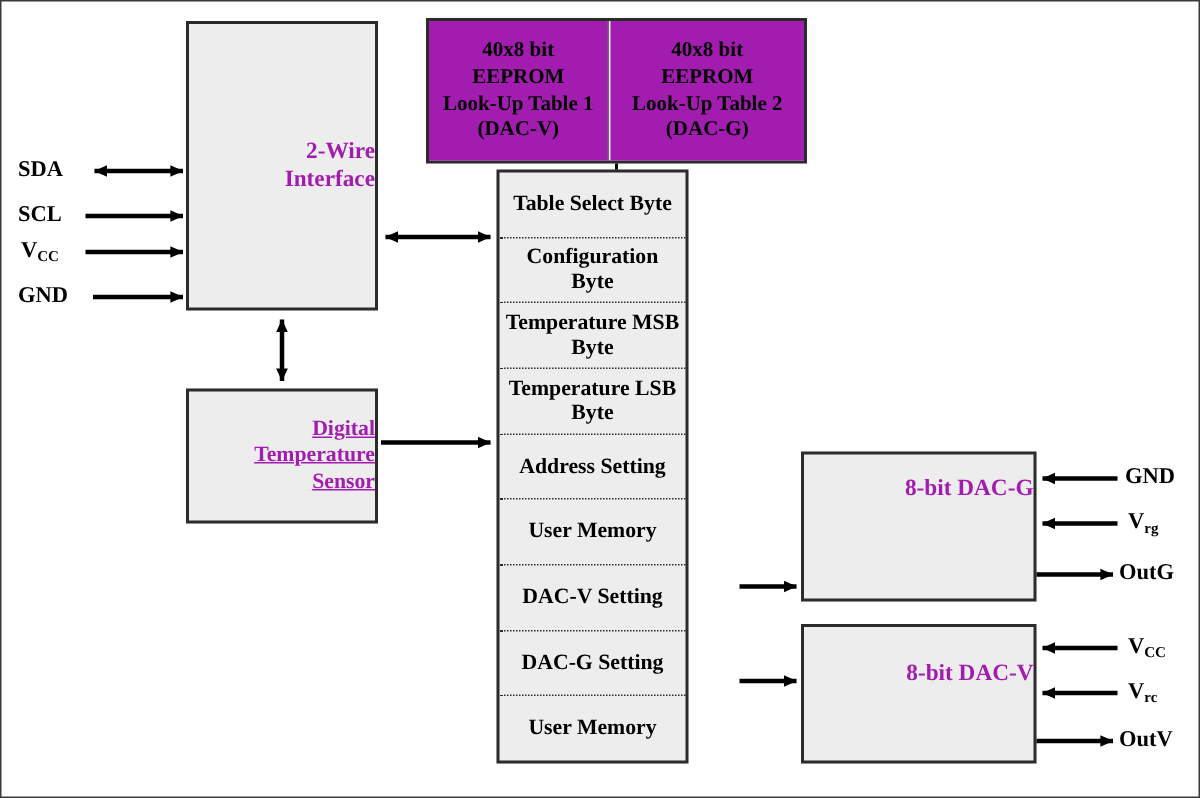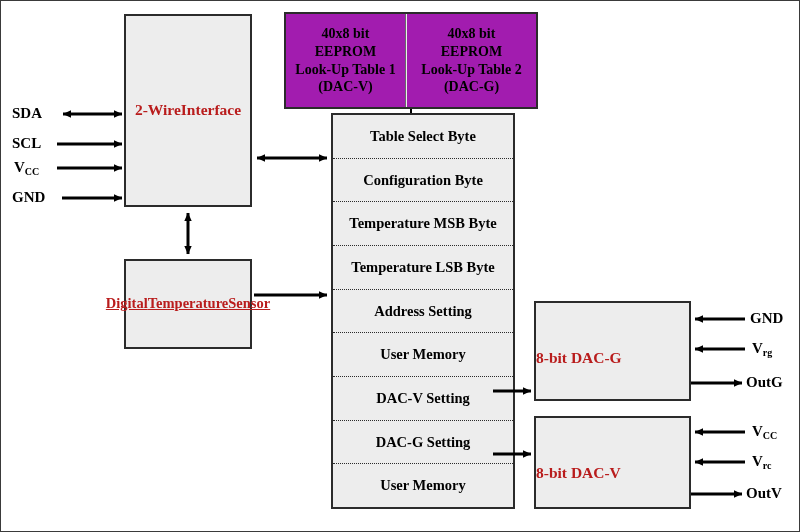--- a/index.html
+++ b/index.html
@@ -16,26 +16,26 @@
     box-sizing: border-box;
     font-family: "Liberation Serif", "DejaVu Serif", serif;
     overflow: hidden;
   }
   .blk {
     position: absolute;
     box-sizing: border-box;
     background: #ededed;
     border: 2px solid #2b2b2b;
     display: flex;
-    flex-direction: row;
-    align-items: center;
+    flex-direction: column;
+    align-items: flex-end;
     justify-content: center;
     text-align: center;
     font-weight: bold;
-    color: #b91c1c;
+    color: #a21caf;
     line-height: 1.18;
   }
   .lbl {
     position: absolute;
     font-weight: bold;
     color: #000;
     white-space: nowrap;
     font-size: 15px;
   }
   .lbl sub {
@@ -43,21 +43,21 @@
     vertical-align: baseline;
     position: relative;
     top: 3px;
     letter-spacing: 0px;
   }
   
   #regstack {
     position: absolute;
     left: 330px;
     top: 112px;
-    width: 184px;
+    width: 128px;
     height: 396px;
     box-sizing: border-box;
     background: #ededed;
     border: 2px solid #2b2b2b;
     display: flex;
     flex-direction: column;
   }
   .reg {
     flex: 1 1 0;
     display: flex;

